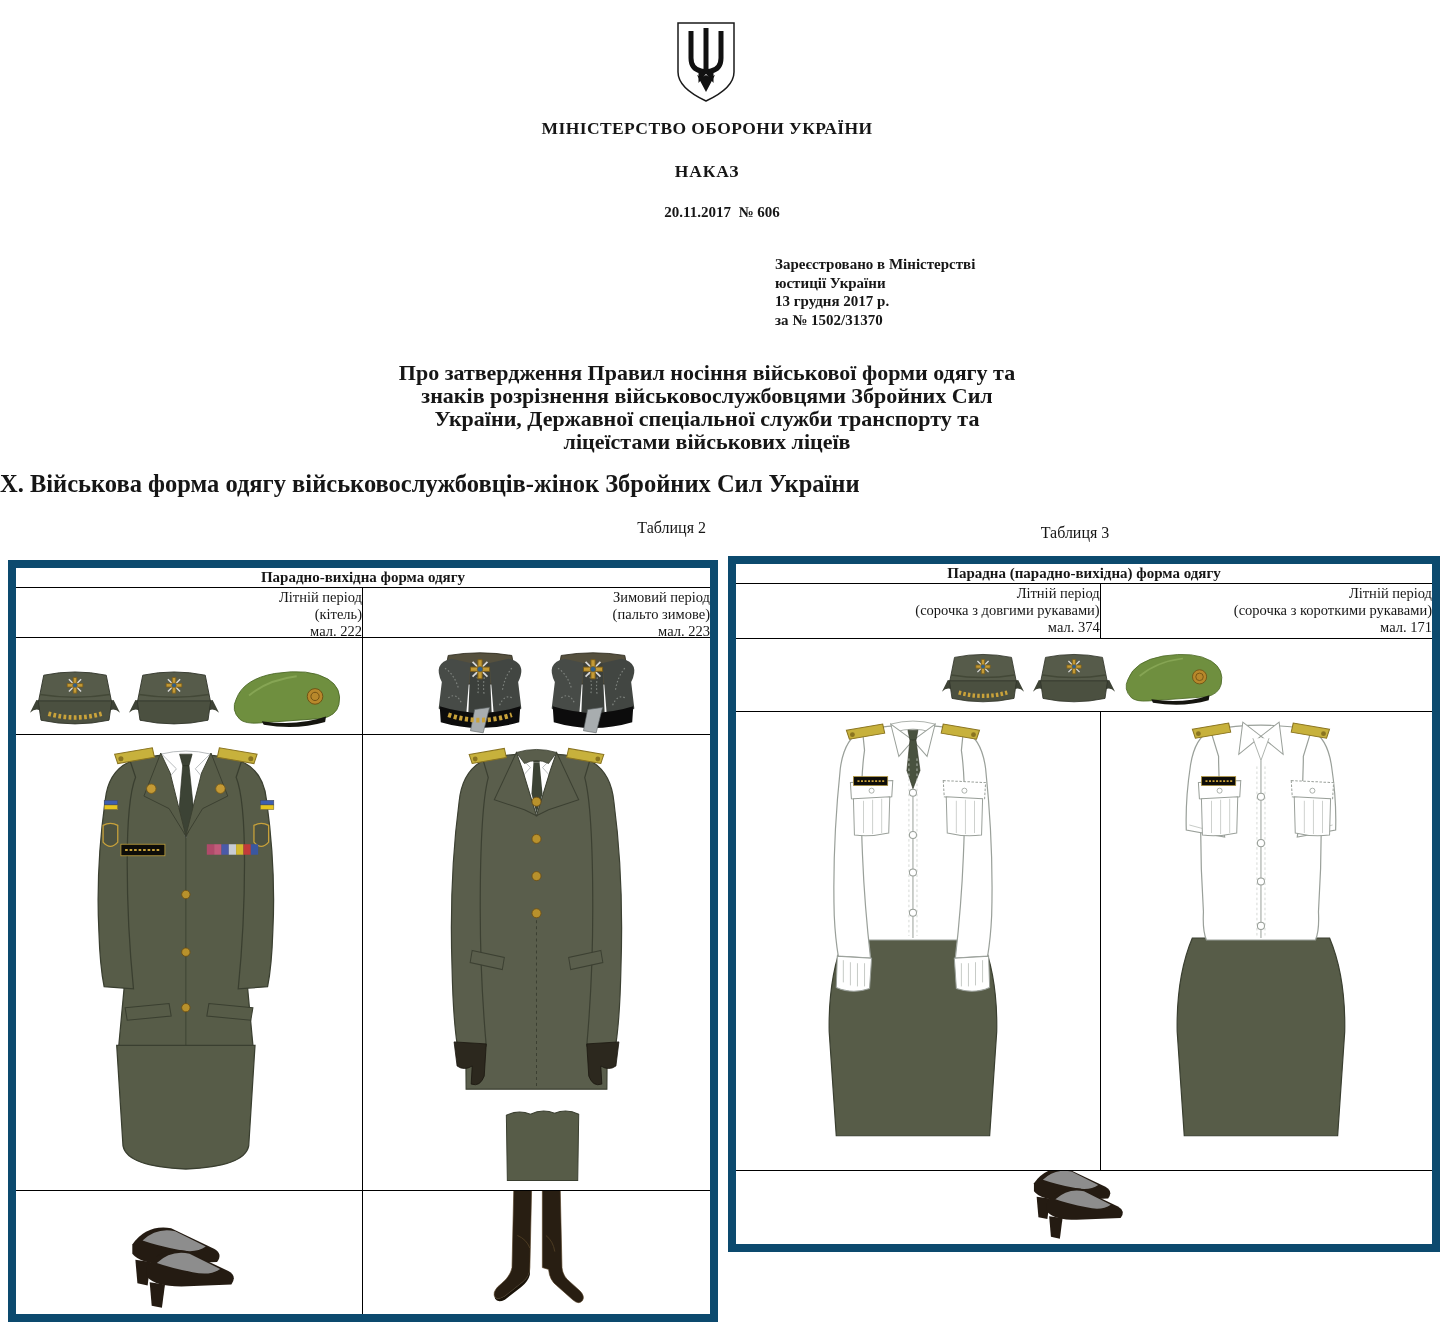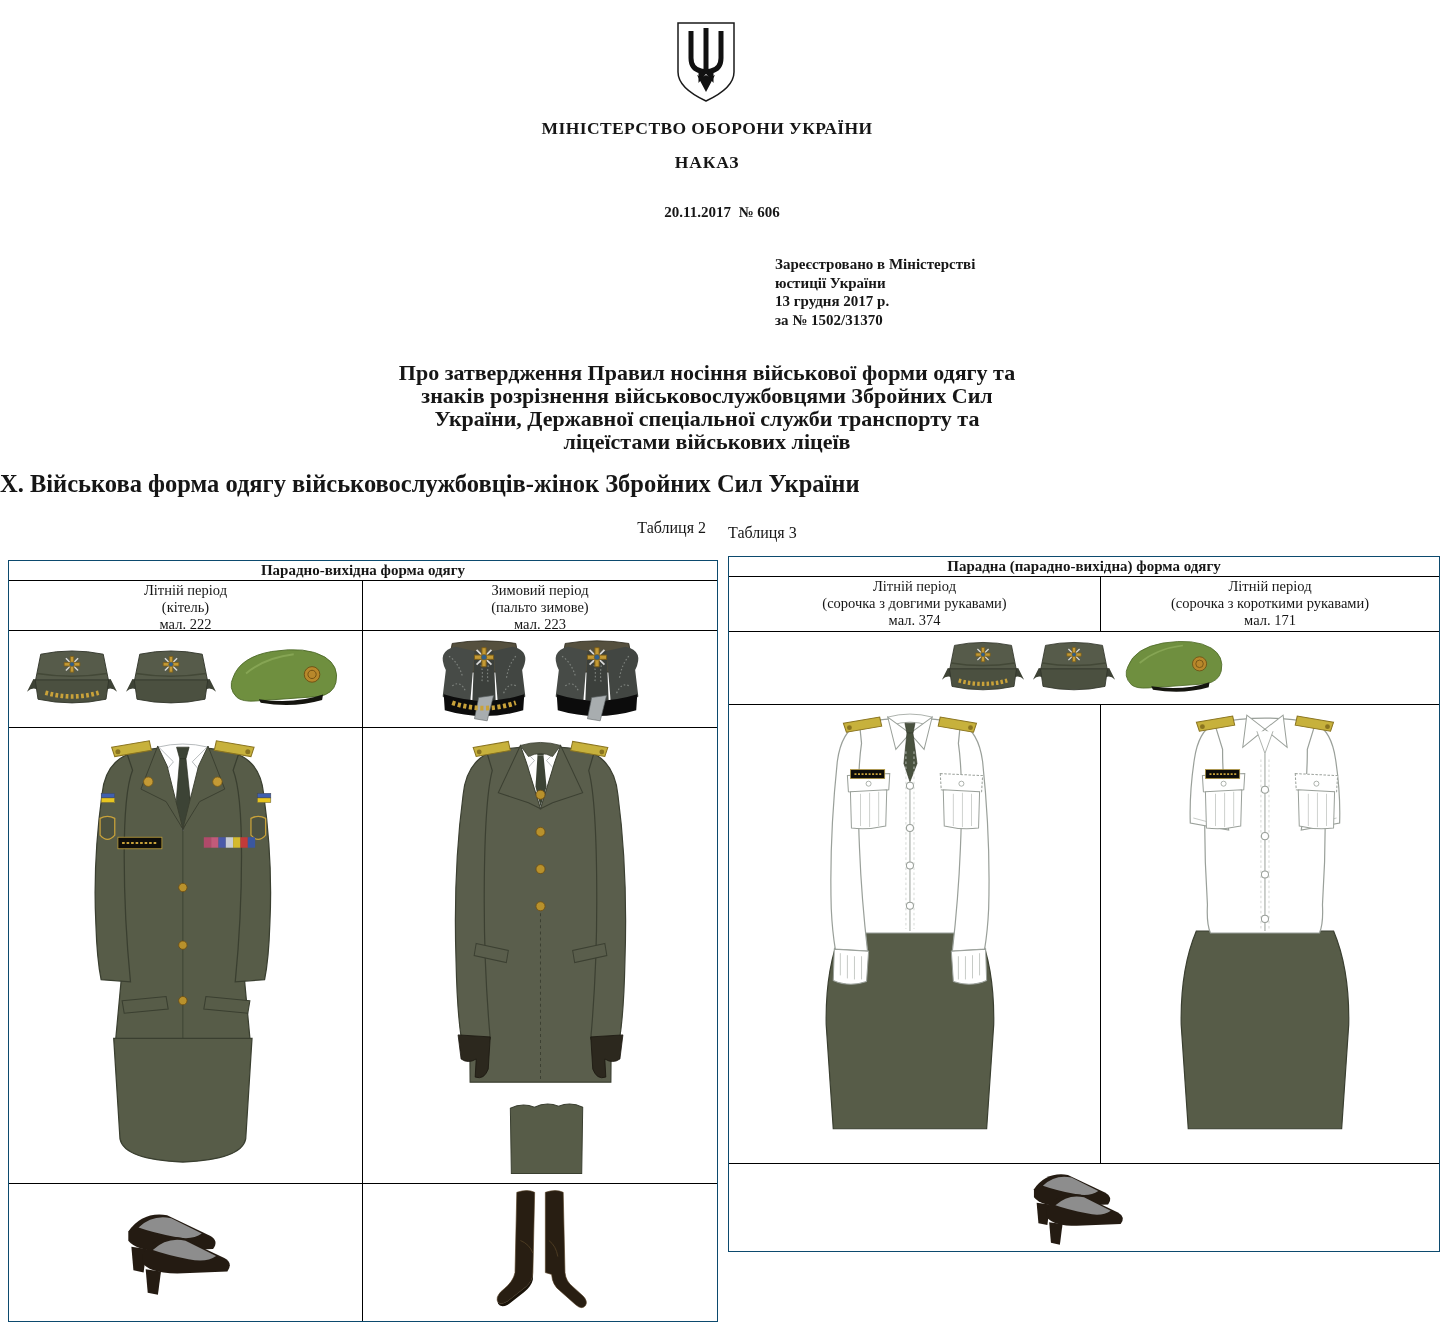--- a/index.html
+++ b/index.html
@@ -2,36 +2,36 @@
 <html><head>
 <meta charset="utf-8">
 <style>
   html,body{margin:0;padding:0;background:#fff;}
   .page{position:relative;width:1440px;height:1324px;background:#ffffff;
         font-family:"Liberation Serif","DejaVu Serif",serif;color:#161616;overflow:hidden;}
   .abs{position:absolute;}
   .ctr{left:0;width:1414px;text-align:center;}
   .emblem{left:674px;top:20px;width:64px;height:84px;}
   .ministry{top:118px;font-size:17.5px;font-weight:bold;letter-spacing:.4px;}
-  .order-label{top:152px;font-size:17.5px;font-weight:bold;letter-spacing:.8px;}
+  .order-label{top:161px;font-size:17.5px;font-weight:bold;letter-spacing:.8px;}
   .order-date{top:204px;font-size:15px;font-weight:bold;white-space:pre;padding-left:15px;}
   .registration{left:775px;top:255px;font-size:15px;font-weight:bold;line-height:18.5px;}
   .doc-title{top:361px;font-size:22px;font-weight:bold;line-height:23px;}
   .section-heading{left:0;top:470px;width:1440px;text-align:left;font-size:24.5px;font-weight:bold;}
   .tbl-label{font-size:16px;}
   .tbl-label.l2{left:8px;top:519px;width:698px;text-align:right;}
-  .tbl-label.l3{left:728px;top:524px;width:694px;text-align:left;}
-
-  .utable{position:absolute;border:1px solid #0c4a6e;background:#fff;display:flex;flex-direction:column;box-sizing:border-box;}
+  .tbl-label.l3{left:728px;top:524px;width:694px;text-align:center;}
+
+  .utable{position:absolute;border:8px solid #0c4a6e;background:#fff;display:flex;flex-direction:column;box-sizing:border-box;}
   .t2{left:8px;top:560px;width:710px;height:762px;}
   .t3{left:728px;top:556px;width:712px;height:696px;}
   .t-title{flex:0 0 auto;border-bottom:1px solid #000;font-weight:bold;text-align:center;font-size:15px;line-height:19px;box-sizing:border-box;}
   .t-row{display:flex;border-bottom:1px solid #000;box-sizing:border-box;flex:0 0 auto;min-height:0;}
   .t-row:last-child{border-bottom:none;flex:1 1 auto;}
-  .t-cell{border-right:1px solid #000;box-sizing:border-box;display:flex;align-items:center;justify-content:center;min-width:0;overflow:hidden;}
+  .t-cell{border-right:1px solid #000;box-sizing:border-box;display:flex;align-items:flex-end;justify-content:center;min-width:0;overflow:hidden;}
   .t-cell:last-child{border-right:none;}
   .t2 .t-cell{width:50%;}
   .t3 .c1{width:52.4%;}
   .t3 .c2{width:47.6%;}
   .t-cell.merged{width:100%;}
   .colhead{flex-direction:column;justify-content:flex-start;font-size:14.5px;line-height:17px;text-align:center;padding-top:1px;}
   .hats{gap:7px;}
   .figure{align-items:flex-start;padding-top:2px;}
   svg{display:block;}
 </style>

